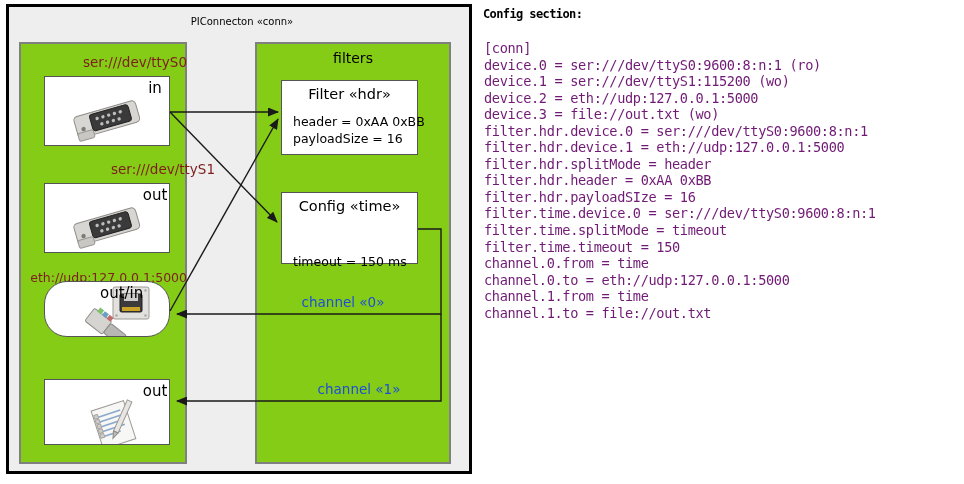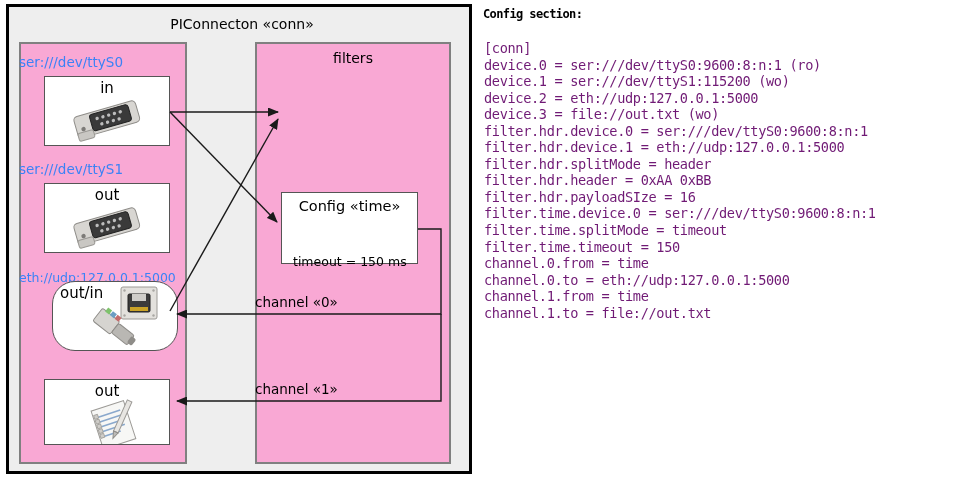--- a/index.html
+++ b/index.html
@@ -4,41 +4,41 @@
 <style>
   html,body{margin:0;padding:0;background:#ffffff;}
   body{width:964px;height:484px;position:relative;font-family:"DejaVu Sans","Liberation Sans",sans-serif;overflow:hidden;}
 
   .diagram{position:absolute;left:0;top:0;width:478px;height:484px;}
 
   
   .outer-frame{position:absolute;left:6px;top:4px;width:466px;height:470px;
     border:3px solid #000000;background:#eeeeee;box-sizing:border-box;}
   .outer-title{position:absolute;left:0;top:9px;width:466px;text-align:center;
-    font-size:14px;color:#000;}
-
-  
-  .panel{position:absolute;background:#f9a8d4;border:2px solid #808080;box-sizing:border-box;}
+    font-size:10px;color:#000;}
+
+  
+  .panel{position:absolute;background:#84cc16;border:2px solid #808080;box-sizing:border-box;}
   .panel-title{position:absolute;width:100%;text-align:center;font-size:14px;color:#000;top:6px;left:0;}
 
   .panel-devices{left:19px;top:42px;width:168px;height:422px;}
   .panel-filters{left:255px;top:42px;width:196px;height:422px;}
 
   
-  .dev-label{position:absolute;text-align:left;font-size:13.5px;color:#3b82f6;white-space:nowrap;}
+  .dev-label{position:absolute;text-align:right;font-size:13.5px;color:#7f1d1d;white-space:nowrap;}
   .dev-box{position:absolute;background:#ffffff;border:1.5px solid #555555;box-sizing:border-box;overflow:hidden;}
-  .dev-dir{position:absolute;top:2px;left:0;width:100%;text-align:center;font-size:15px;color:#000;z-index:3;}
+  .dev-dir{position:absolute;top:2px;left:0;width:100%;text-align:center;font-size:15px;color:#000;z-index:3;padding-left:48px;}
   .dev-dir.left{text-align:left;left:7px;width:auto;}
 
   
   .filter-box{position:absolute;background:#ffffff;border:1.5px solid #555555;box-sizing:border-box;}
   .filter-title{position:absolute;top:5px;left:0;width:100%;text-align:center;font-size:14.5px;color:#000;}
   .filter-prop{position:absolute;left:11px;font-size:12.5px;color:#000;white-space:nowrap;}
 
-  .chan-label{position:absolute;font-size:13.5px;color:#000000;text-align:left;white-space:nowrap;}
+  .chan-label{position:absolute;font-size:13.5px;color:#1d4ed8;text-align:center;white-space:nowrap;}
 
   svg.wires{position:absolute;left:0;top:0;width:478px;height:484px;pointer-events:none;}
 
   
   .config{position:absolute;left:483px;top:0;width:481px;height:484px;}
   .config-head{position:absolute;left:0;top:7px;font-family:"DejaVu Sans Mono","Liberation Mono",monospace;
     font-weight:bold;font-size:12px;color:#000;letter-spacing:-0.6px;}
   .config-body{position:absolute;left:1px;top:40px;font-family:"DejaVu Sans Mono","Liberation Mono",monospace;
     font-size:13.6px;line-height:16.55px;color:#701a75;white-space:pre;letter-spacing:-0.35px;}
   .config-body div{height:16.55px;}
@@ -103,21 +103,21 @@
             <circle cx="44" cy="24" r="1.7"></circle>
             <circle cx="50" cy="24" r="1.7"></circle>
         </g>
         <rect x="6" y="27" width="16" height="8" rx="2" fill="#c9c7c3" stroke="#9a9894"></rect>
         <circle cx="13" cy="24" r="2.2" fill="#7d7b78"></circle>
       </g>
     </svg>
   </div>
 
   <div class="dev-label" style="left:19px;top:270px;width:168px;font-size:12.5px;">eth://udp:127.0.0.1:5000</div>
-  <div class="dev-box" style="left:52px;top:281px;width:126px;height:70px;border-radius:23px;">
+  <div class="dev-box" style="left:44px;top:281px;width:126px;height:56px;border-radius:23px;">
     <div class="dev-dir left">out/in</div>
     <svg class="icon net-icon" style="left:66px;top:3px;" viewBox="0 0 40 36">
       <rect x="2" y="2" width="36" height="32" rx="2" fill="#e3e1dd" stroke="#9c9a96"></rect>
       <rect x="9" y="9" width="22" height="18" rx="1.5" fill="#3b3b3b" stroke="#222"></rect>
       <rect x="13" y="9" width="14" height="7" fill="#cfcdc9"></rect>
       <rect x="11" y="22" width="18" height="4" fill="#c9a227"></rect>
       <circle cx="5.5" cy="5.5" r="1.2" fill="#a9a7a3"></circle>
         <circle cx="34.5" cy="5.5" r="1.2" fill="#a9a7a3"></circle>
       <circle cx="5.5" cy="30.5" r="1.2" fill="#a9a7a3"></circle>
         <circle cx="34.5" cy="30.5" r="1.2" fill="#a9a7a3"></circle>
@@ -158,28 +158,33 @@
           <polygon points="28,36 33,36 30.5,43" fill="#bdbbb7" stroke="#8f8d89"></polygon>
         </g>
       </g>
     </svg>
   </div>
 
   <div class="panel panel-filters">
     <div class="panel-title">filters</div>
   </div>
 
+  <div class="filter-box" style="left:281px;top:80px;width:137px;height:75px;">
+    <div class="filter-title">Filter «hdr»</div>
+    <div class="filter-prop" style="top:33px;">header = 0xAA 0xBB</div>
+    <div class="filter-prop" style="top:50px;">payloadSize = 16</div>
+  </div>
 
   <div class="filter-box" style="left:281px;top:192px;width:137px;height:72px;">
     <div class="filter-title">Config «time»</div>
     <div class="filter-prop" style="top:33px;margin-top:28px;">timeout = 150 ms</div>
   </div>
 
   <div class="chan-label" style="left:255px;top:294px;width:176px;">channel «0»</div>
-  <div class="chan-label" style="left:255px;top:381px;width:176px;">channel «1»</div>
+  <div class="chan-label" style="left:255px;top:381px;width:176px;padding-left:16px;">channel «1»</div>
 
   <svg class="wires" viewBox="0 0 478 484">
     <defs>
       <marker id="ah" markerWidth="11" markerHeight="9" refX="10" refY="4.5" orient="auto" markerUnits="userSpaceOnUse">
         <path d="M0,0 L11,4.5 L0,9 z" fill="#1a1a1a"></path>
       </marker>
     </defs>
     <g stroke="#1a1a1a" stroke-width="1.4" fill="none">
 
       <line x1="170" y1="112" x2="278" y2="112" marker-end="url(#ah)"></line>

